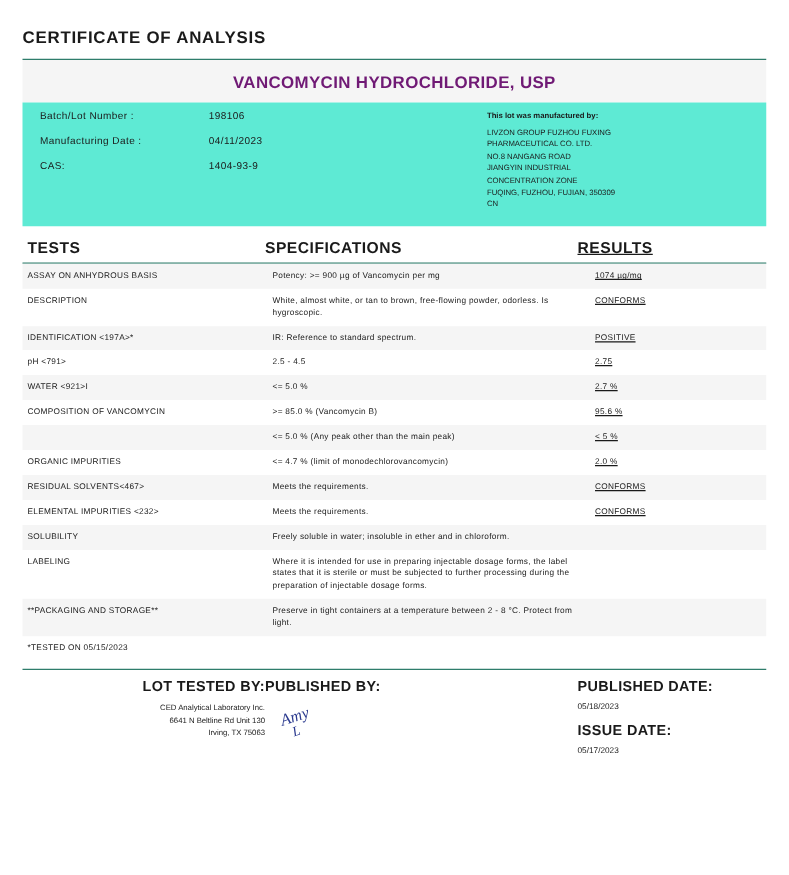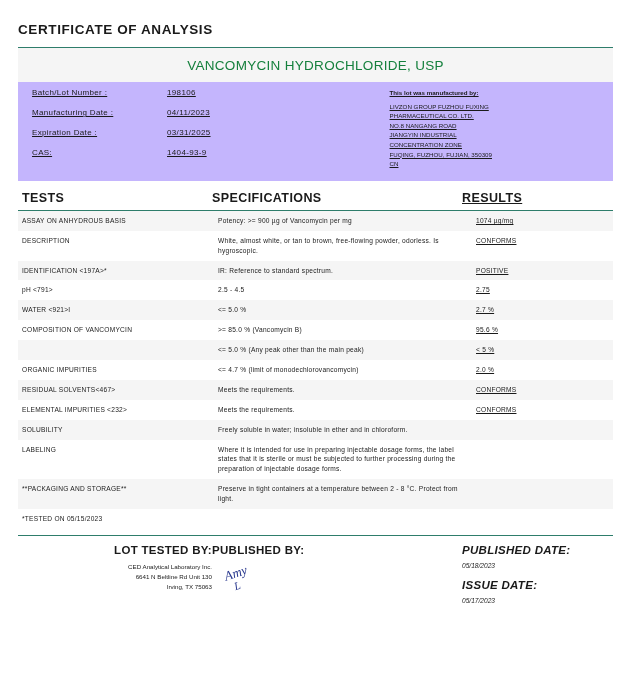--- a/index.html
+++ b/index.html
@@ -36,29 +36,28 @@
     height: 0;
     margin: 0;
   }
   .product-band {
     background: #f5f5f5;
     padding: 10px 0 9px 0;
     text-align: center;
   }
   .product-name {
     font-size: 13.5px;
-    font-weight: normal;
+    font-weight: bold;
     letter-spacing: 0.3px;
-    color: #15803d;
+    color: #701a75;
   }
   .meta-band {
-    background: #c4b5fd;
+    background: #5eead4;
     padding: 6px 0 12px 0;
     position: relative;
-    text-decoration: underline;
   }
   .meta-inner {
     display: flex;
     padding: 0 14px;
   }
   .meta-left {
     width: 62%;
   }
   .meta-row {
     display: flex;
@@ -115,21 +114,21 @@
   .footer-rule {
     border-top: 1px solid #2e7d6b;
     margin: 6px 0 0 0;
   }
   .footer {
     display: flex;
     padding: 8px 4px 0 4px;
   }
   .f1 { width: 190px; flex-shrink: 0; text-align: right; }
   .f2 { width: 250px; flex-shrink: 0; }
-  .f3 { flex: 1; font-style: italic; }
+  .f3 { flex: 1; }
   .f-head {
     font-size: 11.5px;
     font-weight: bold;
     letter-spacing: 0.3px;
     margin-bottom: 6px;
   }
   .f-sub {
     font-size: 6.2px;
     line-height: 1.6;
     color: #1a1a1a;
@@ -171,24 +170,20 @@
         <div class="meta-row">
           <div class="meta-label">Batch/Lot Number :</div>
           <div class="meta-value">198106</div>
         </div>
 
         <div class="meta-row">
           <div class="meta-label">Manufacturing Date :</div>
           <div class="meta-value">04/11/2023</div>
         </div>
 
-        <div class="meta-row">
-          <div class="meta-label">Expiration Date :</div>
-          <div class="meta-value">03/31/2025</div>
-        </div>
 
         <div class="meta-row">
           <div class="meta-label">CAS:</div>
           <div class="meta-value">1404-93-9</div>
         </div>
 
       </div>
       <div class="meta-right">
         <div class="mfr-head">This lot was manufactured by:</div>
         <span class="mfr-line">LIVZON GROUP FUZHOU FUXING</span>

